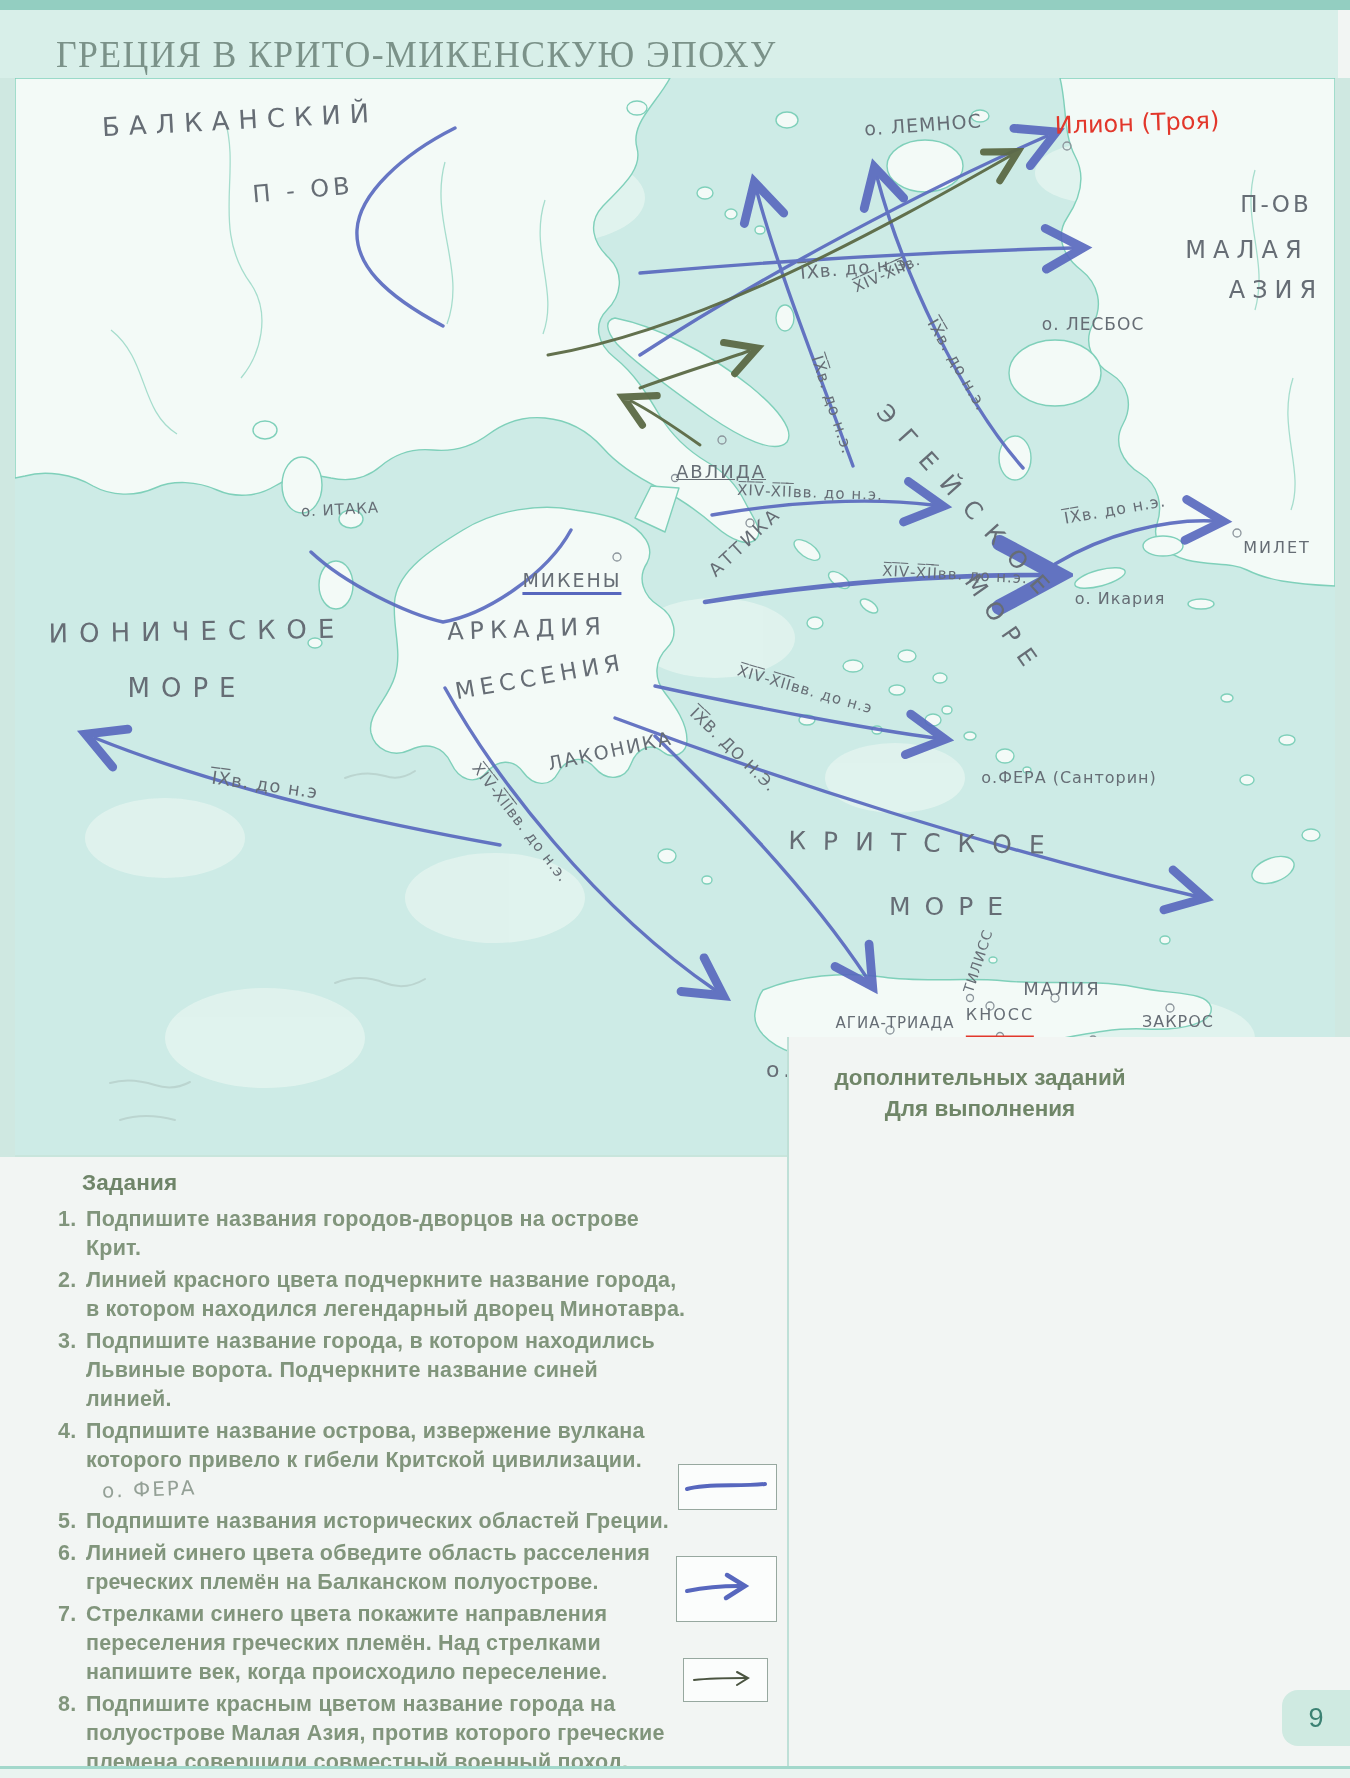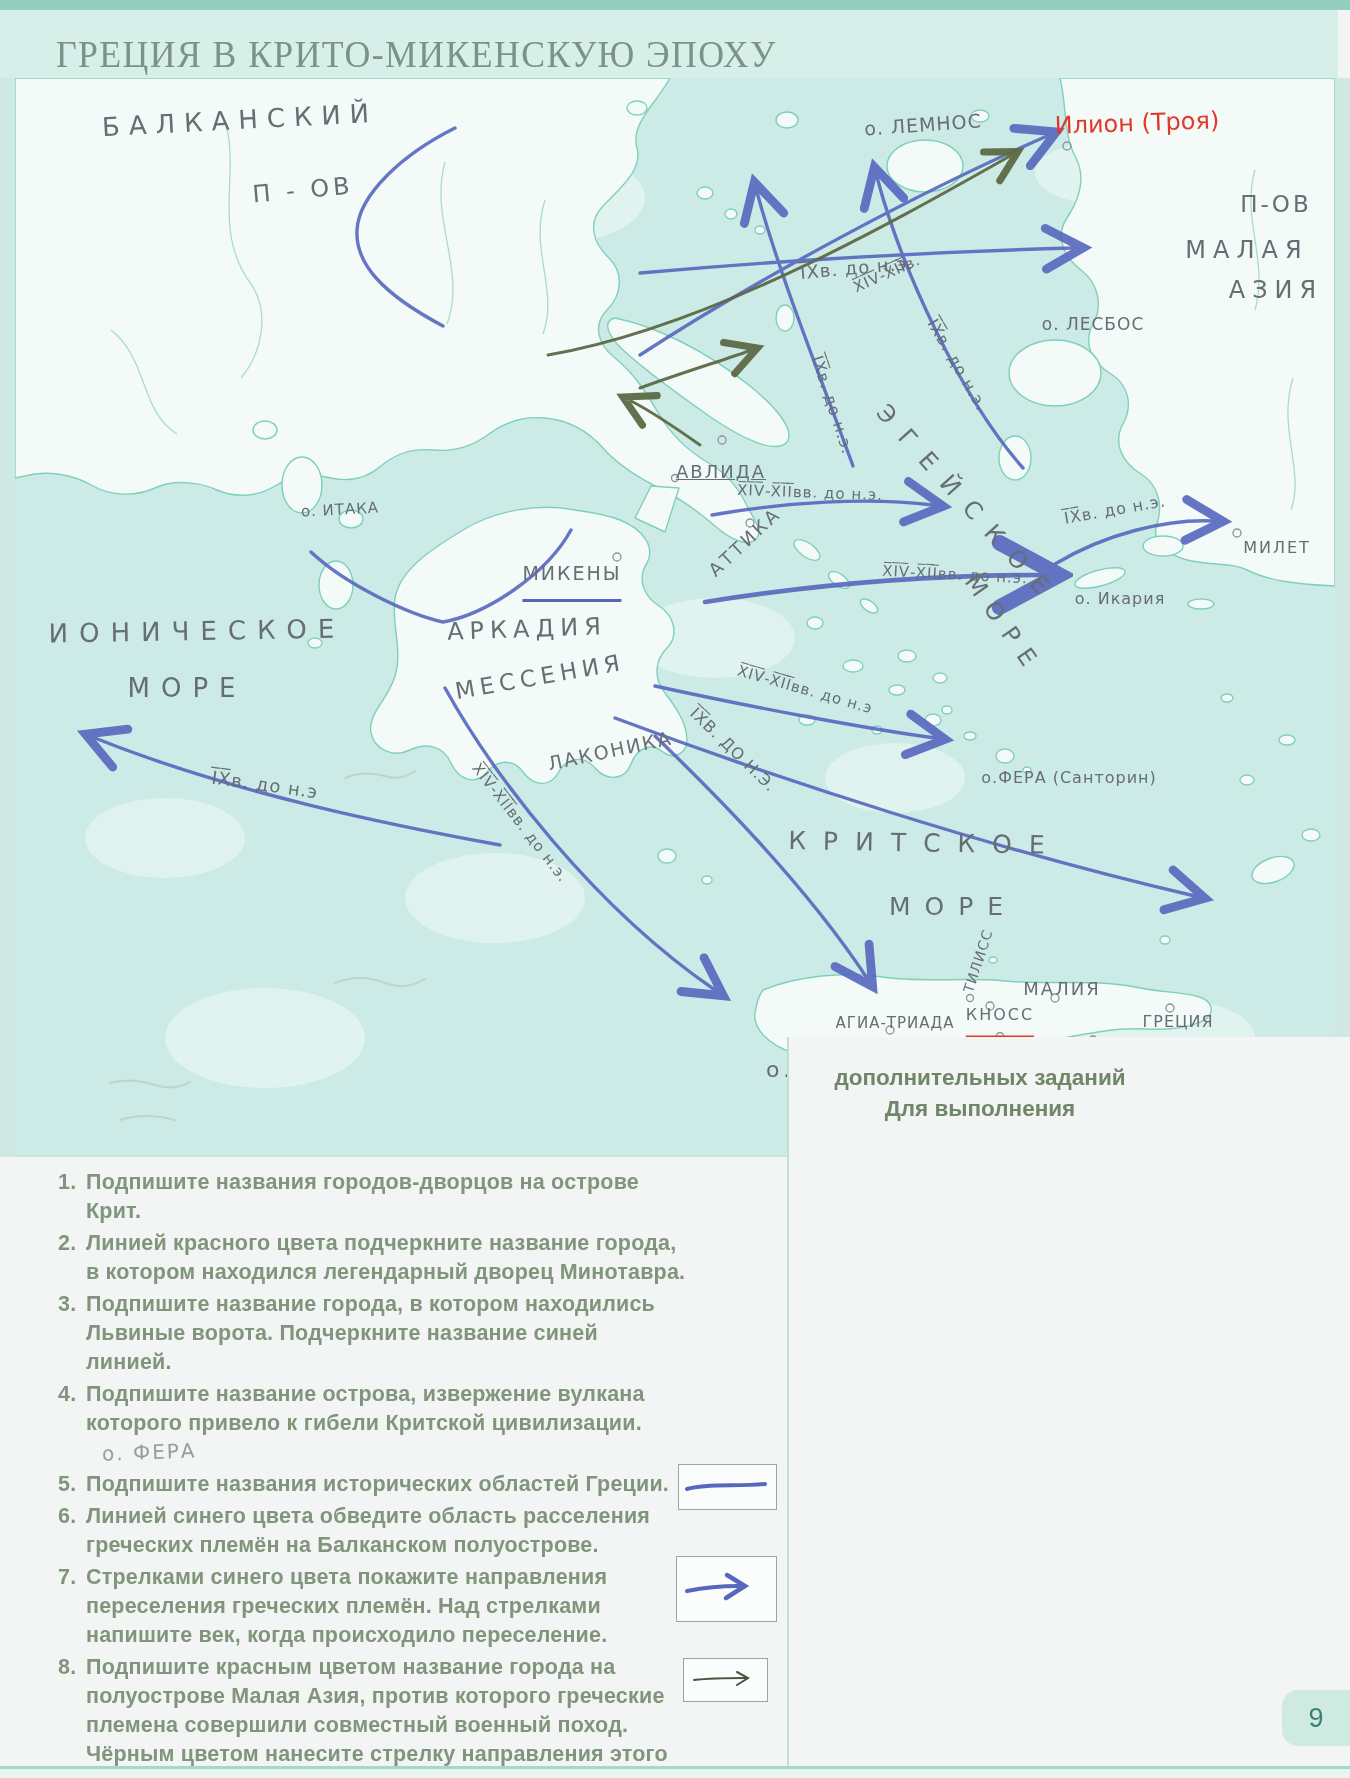--- a/index.html
+++ b/index.html
@@ -12,21 +12,21 @@
     font-size:38px;color:#7b9289;letter-spacing:1.5px;transform:scaleX(.94);transform-origin:left;
     white-space:nowrap;font-weight:500;}
   
   #mapframe{position:absolute;left:0;top:78px;width:1350px;height:1079px;background:#cfe8e1;}
   #mapwrap{position:absolute;left:15px;top:78px;width:1320px;height:1079px;
     box-shadow:inset 0 0 0 2px rgba(255,255,255,.65);}
   #maplabels{position:absolute;left:15px;top:78px;width:1320px;height:1079px;pointer-events:none;}
   .ml{position:absolute;white-space:nowrap;font-family:"DejaVu Sans",sans-serif;color:#666d75;
     transform-origin:center;line-height:1;}
   .ml.red{color:#e2372b;font-weight:500;}
-  .ml.blueline{border-bottom:3px solid #5767be;padding-bottom:16px;}
+  .ml.blueline{border-bottom:3px solid #5767be;padding-bottom:2px;}
   .ml.redline{border-bottom:2.5px solid #e2372b;padding-bottom:13px;}
   
   #tasksbg{position:absolute;left:0;top:1157px;width:1350px;height:612px;background:#f2f5f3;}
   #rightpanel{position:absolute;left:789px;top:1037px;width:561px;height:120px;background:#f2f5f3;}
   #leftedge-line{position:absolute;left:15px;top:1155px;width:772px;height:2px;background:#c8e5dc;}
   #vsep{position:absolute;left:787px;top:1037px;width:2px;height:730px;background:#bfe0d7;}
   #tasks{position:absolute;left:58px;top:1168px;width:630px;color:#81957c;font-weight:700;
     font-size:21.5px;line-height:29px;letter-spacing:.2px;}
   #tasks h3{margin:0 0 8px 24px;font-size:22.5px;color:#6f8569;}
   .task{position:relative;padding-left:28px;margin-bottom:3px;}
@@ -232,33 +232,34 @@
       <div class="ml" style="left: 1100px; top: 432px; font-size: 16px; letter-spacing: 1px; transform: translate(-50%, -50%) rotate(-10deg);">I̅X̅в. до н.э.</div>
       <div class="ml" style="left: 1262px; top: 470px; font-size: 16px; letter-spacing: 2px; transform: translate(-50%, -50%) rotate(0deg);">МИЛЕТ</div>
       <div class="ml" style="left: 1105px; top: 521px; font-size: 16px; letter-spacing: 1px; transform: translate(-50%, -50%) rotate(0deg);">о. Икария</div>
       <div class="ml" style="left: 1054px; top: 700px; font-size: 16px; letter-spacing: 1px; transform: translate(-50%, -50%) rotate(0deg);">о.ФЕРА (Санторин)</div>
       <div class="ml" style="left: 910px; top: 765px; font-size: 25px; letter-spacing: 17px; transform: translate(-50%, -50%) rotate(1deg);">КРИТСКОЕ</div>
       <div class="ml" style="left: 938px; top: 828px; font-size: 25px; letter-spacing: 14px; transform: translate(-50%, -50%) rotate(0deg);">МОРЕ</div>
       <div class="ml" style="left: 963px; top: 883px; font-size: 14px; letter-spacing: 1px; transform: translate(-50%, -50%) rotate(-72deg);">ТИЛИСС</div>
       <div class="ml" style="left: 1047px; top: 911px; font-size: 18px; letter-spacing: 2px; transform: translate(-50%, -50%) rotate(0deg);">МАЛИЯ</div>
       <div class="ml" style="left: 880px; top: 945px; font-size: 15px; letter-spacing: 1px; transform: translate(-50%, -50%) rotate(0deg);">АГИА-ТРИАДА</div>
       <div class="ml redline" style="left: 985px; top: 944px; font-size: 16px; letter-spacing: 2px; transform: translate(-50%, -50%) rotate(0deg);">КНОСС</div>
-      <div class="ml" style="left: 1163px; top: 944px; font-size: 16px; letter-spacing: 1px; transform: translate(-50%, -50%) rotate(0deg);">ГРЕЦИЯ</div>
+      <div class="ml" style="left: 1163px; top: 944px; font-size: 16px; letter-spacing: 1px; transform: translate(-50%, -50%) rotate(0deg);">ЗАКРОС</div>
       <div class="ml" style="left: 990px; top: 973px; font-size: 14px; letter-spacing: 1px; transform: translate(-50%, -50%) rotate(0deg);">АРКАЛОХОРИ</div>
       <div class="ml" style="left: 1069px; top: 979px; font-size: 14px; letter-spacing: 1px; transform: translate(-50%, -50%) rotate(-5deg);">ГУРНИЯ</div>
       <div class="ml" style="left: 926px; top: 992px; font-size: 15px; letter-spacing: 1px; transform: translate(-50%, -50%) rotate(0deg);">ФЕСТ</div>
       <div class="ml" style="left: 808px; top: 992px; font-size: 22px; letter-spacing: 4px; transform: translate(-50%, -50%) rotate(0deg);">о. КРИТ</div>
     </div>
 
   <div id="rightpanel"></div>
   <div id="tasksbg"></div>
   <div id="leftedge-line"></div>
   <div id="vsep"></div>
 
   <div id="tasks">
+    <h3>Задания</h3>
     <div class="task">
       <span class="tnum">1.</span>
       <span>Подпишите названия городов-дворцов на острове Крит.</span>
     </div>
     <div class="task">
       <span class="tnum">2.</span>
       <span>Линией красного цвета подчеркните название города, в котором находился легендарный дворец Минотавра.</span>
     </div>
     <div class="task">
       <span class="tnum">3.</span>

